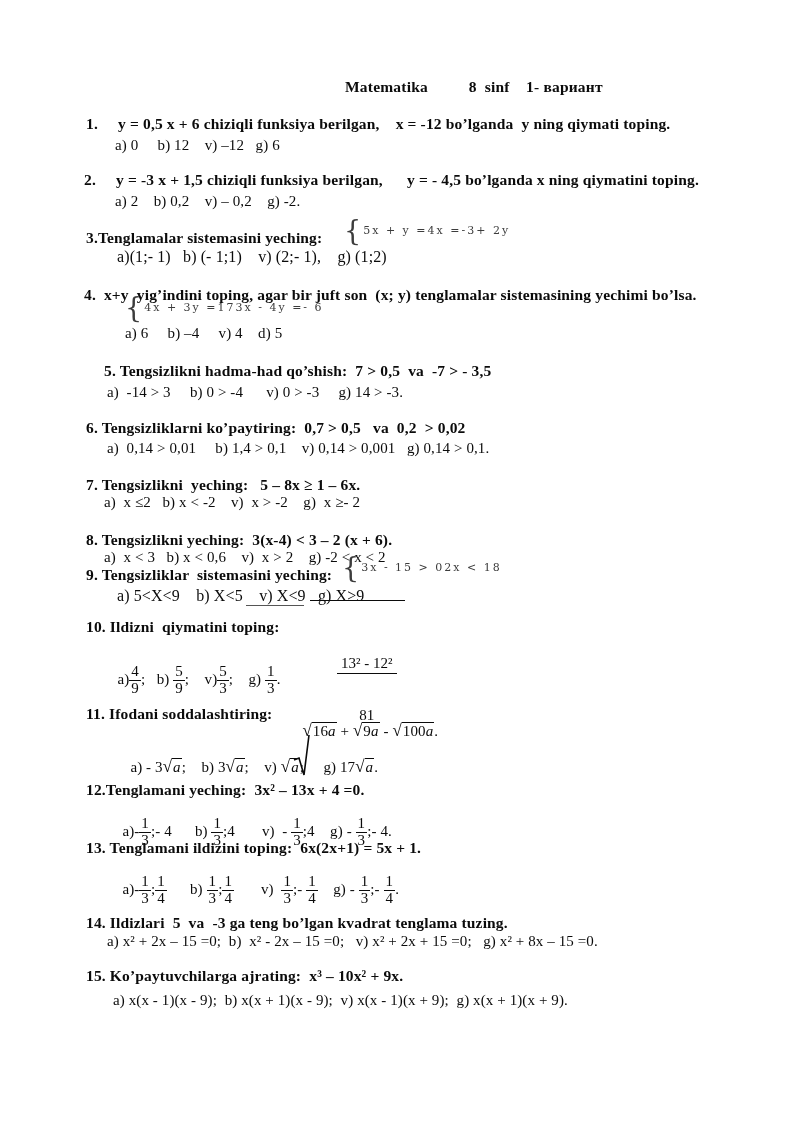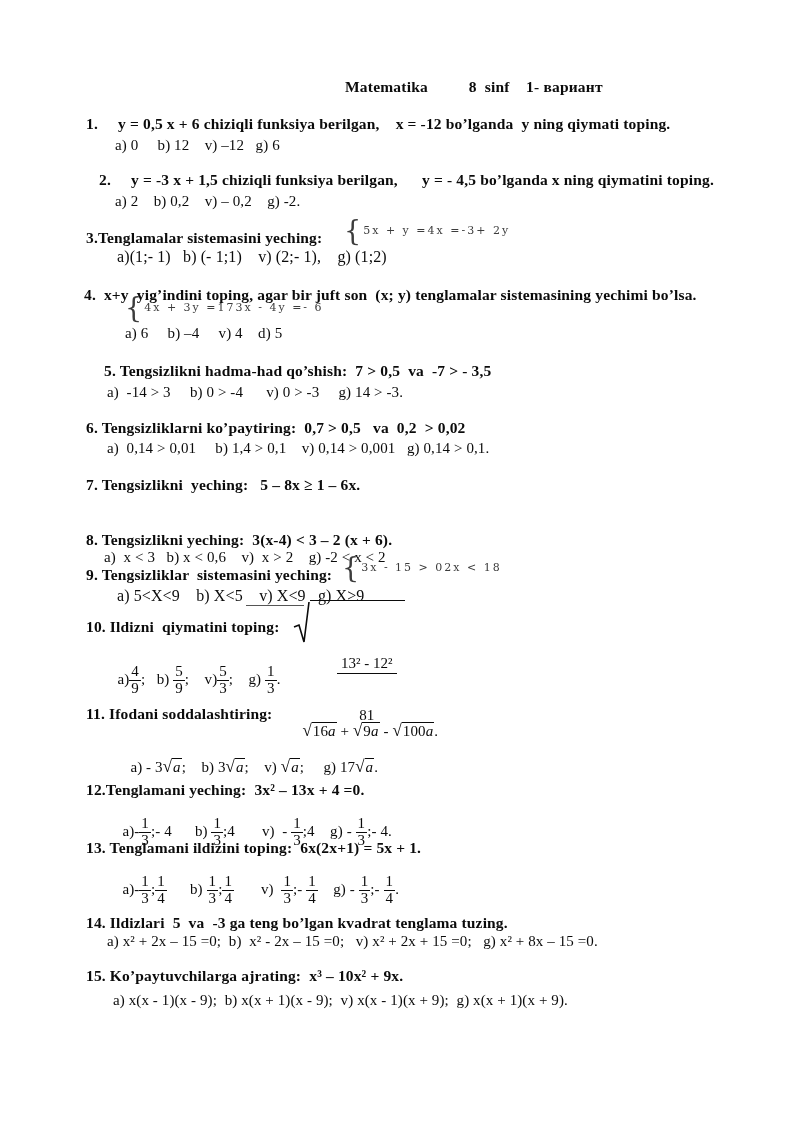--- a/index.html
+++ b/index.html
@@ -14,21 +14,21 @@
   .brace{font-size:27px;font-weight:400;color:#3c3c3c;line-height:.9;margin-right:2px;
          font-family:"DejaVu Serif",serif;}
   .syslines{display:flex;}
   .sl{font-size:11px;letter-spacing:2px;line-height:1.25;color:#3c3c3c;white-space:pre;
       font-family:"DejaVu Serif",serif;}
   
   .fr{display:inline-block;text-align:center;vertical-align:middle;line-height:1.05;}
   .fr .n{display:block;border-bottom:1.2px solid #0b0b0b;padding:0 2px;}
   .fr .d{display:block;padding:0 2px;}
   
-  .f10{display:inline-flex;align-items:flex-start;}
+  .f10{display:inline-flex;align-items:flex-end;}
   .radsvg{display:block;}
   .vinc{border-top:1.6px solid #0b0b0b;padding:3px 8px 2px 3px;display:inline-block;}
   .frB{display:inline-block;text-align:center;font-size:15px;line-height:1.1;}
   .frB .n{display:block;border-bottom:1.3px solid #0b0b0b;padding:0 4px 1px 4px;}
   .frB .d{display:block;}
   
   .r{white-space:nowrap;margin-top:44px;}
   .rs{font-size:17px;}
   .rb{border-top:1.1px solid #0b0b0b;padding:0 1px;}
   .rb i{font-style:italic;}
@@ -37,21 +37,21 @@
 </head>
 <body>
 
 <div class="page">
 
   <div class="abs t" style="left:345px;top:78px">Matematika          8  sinf    1- вариант</div>
 
   <div class="abs q" style="left:86px;top:115px">1.     y = 0,5 x + 6 chiziqli funksiya berilgan,    x = -12 bo’lganda  y ning qiymati toping.</div>
   <div class="abs o" style="left:115px;top:137px">a) 0     b) 12    v) –12   g) 6</div>
 
-  <div class="abs q" style="left:99px;top:171px">2.     y = -3 x + 1,5 chiziqli funksiya berilgan,      y = - 4,5 bo’lganda x ning qiymatini toping.</div>
+  <div class="abs q" style="left:84px;top:171px">2.     y = -3 x + 1,5 chiziqli funksiya berilgan,      y = - 4,5 bo’lganda x ning qiymatini toping.</div>
   <div class="abs o" style="left:115px;top:193px">a) 2    b) 0,2    v) – 0,2    g) -2.</div>
 
   <div class="abs q" style="left:86px;top:229px">3.Tenglamalar sistemasini yeching:</div>
   <div class="abs sys" style="left:344px;top:219px">
     <span class="brace">{</span>
     <span class="syslines">
       <span class="sl">5x + y =4</span>
       <span class="sl">x =-3+ 2y</span>
     </span>
   </div>
@@ -67,20 +67,21 @@
   </div>
   <div class="abs o" style="left:125px;top:325px">a) 6     b) –4     v) 4    d) 5</div>
 
   <div class="abs q" style="left:104px;top:362px">5. Tengsizlikni hadma-had qo’shish:  7 &gt; 0,5  va  -7 &gt; - 3,5</div>
   <div class="abs o" style="left:107px;top:384px">a)  -14 &gt; 3     b) 0 &gt; -4      v) 0 &gt; -3     g) 14 &gt; -3.</div>
 
   <div class="abs q" style="left:86px;top:419px">6. Tengsizliklarni ko’paytiring:  0,7 &gt; 0,5   va  0,2  &gt; 0,02</div>
   <div class="abs o" style="left:107px;top:440px">a)  0,14 &gt; 0,01     b) 1,4 &gt; 0,1    v) 0,14 &gt; 0,001   g) 0,14 &gt; 0,1.</div>
 
   <div class="abs q" style="left:86px;top:476px">7. Tengsizlikni  yeching:   5 – 8x ≥ 1 – 6x.</div>
+  <div class="abs o" style="left:104px;top:494px">a)  x ≤2   b) x &lt; -2    v)  x &gt; -2    g)  x ≥- 2</div>
 
   <div class="abs q" style="left:86px;top:531px">8. Tengsizlikni yeching:  3(x-4) &lt; 3 – 2 (x + 6).</div>
   <div class="abs o" style="left:104px;top:549px">a)  x &lt; 3   b) x &lt; 0,6    v)  x &gt; 2    g) -2 &lt; x &lt; 2</div>
 
   <div class="abs q" style="left:86px;top:566px">9. Tengsizliklar  sistemasini yeching:</div>
   <div class="abs sys" style="left:342px;top:556px">
     <span class="brace">{</span>
     <span class="syslines">
       <span class="sl">3x - 15 &gt; 0</span>
       <span class="sl">2x &lt; 18</span>

